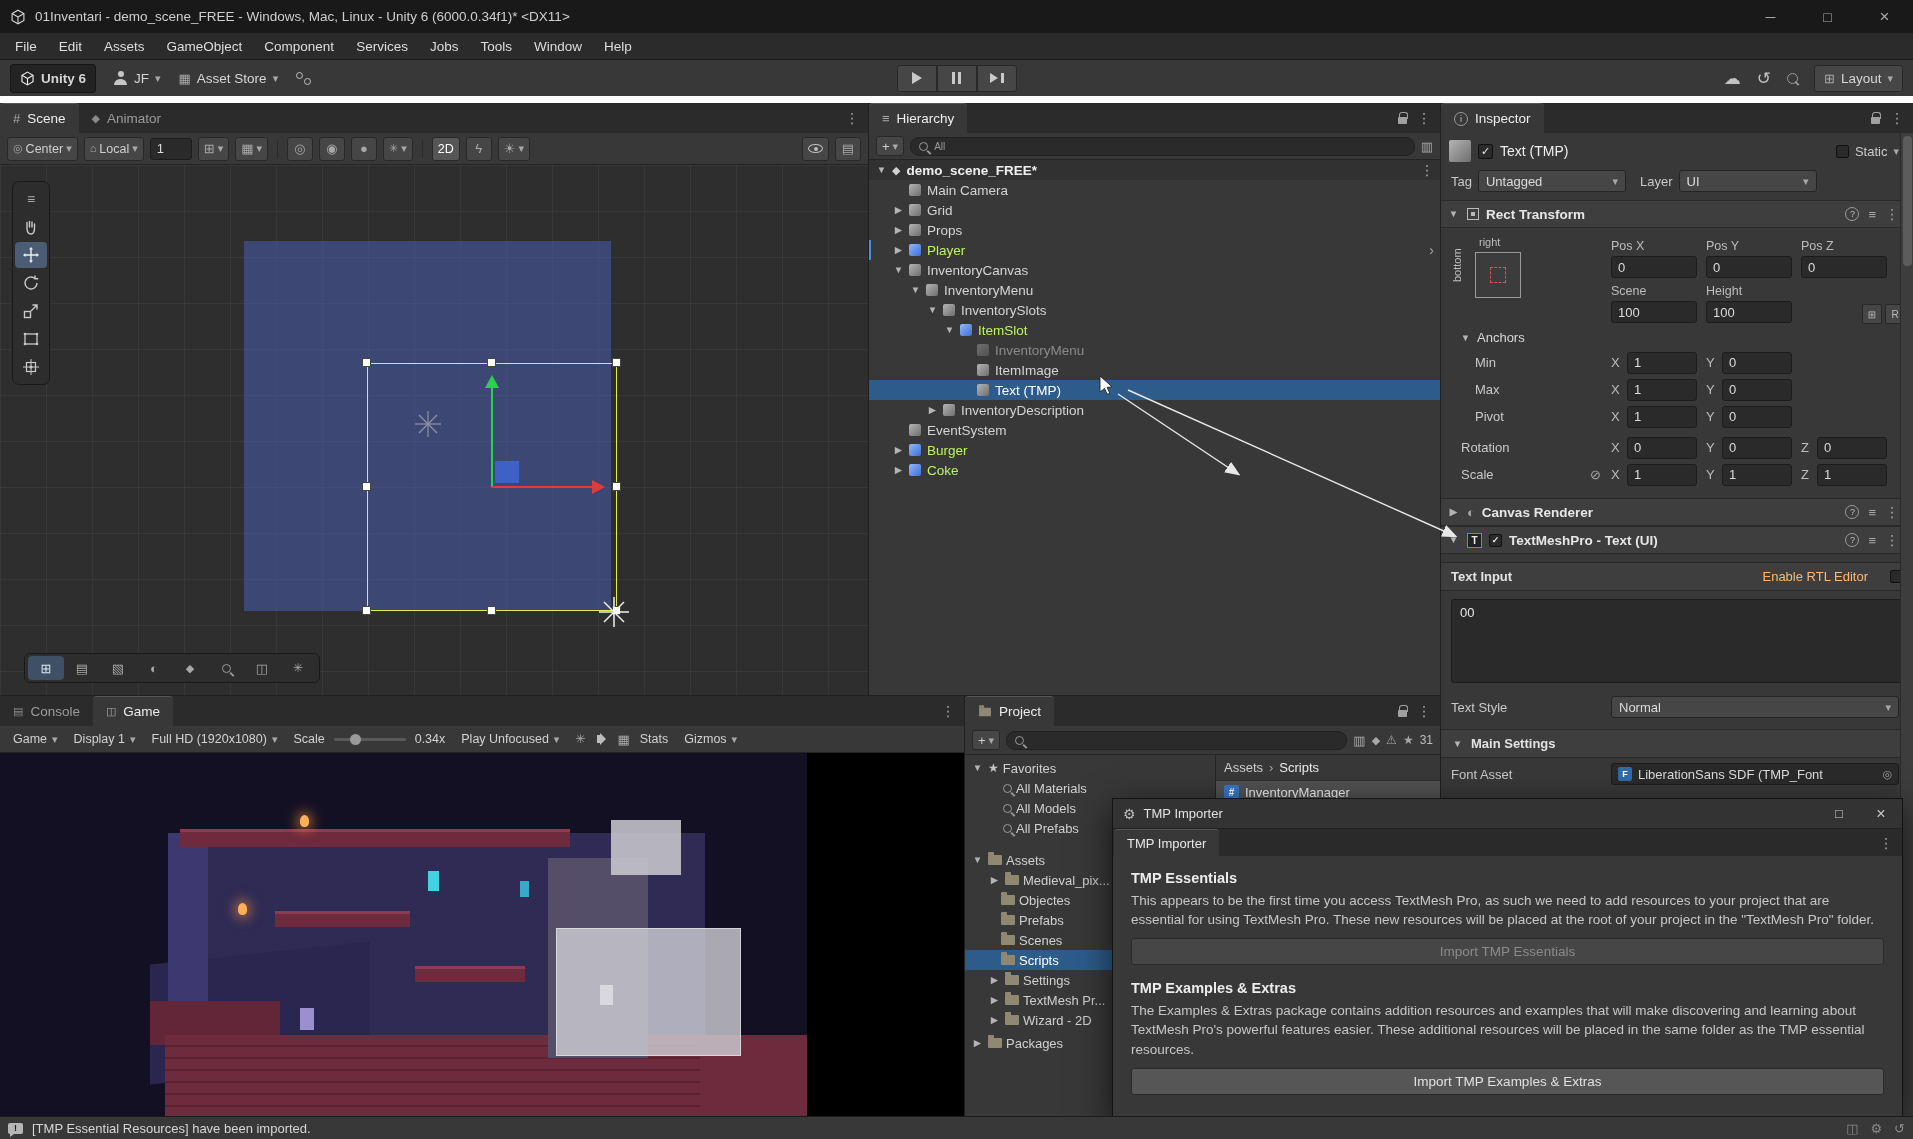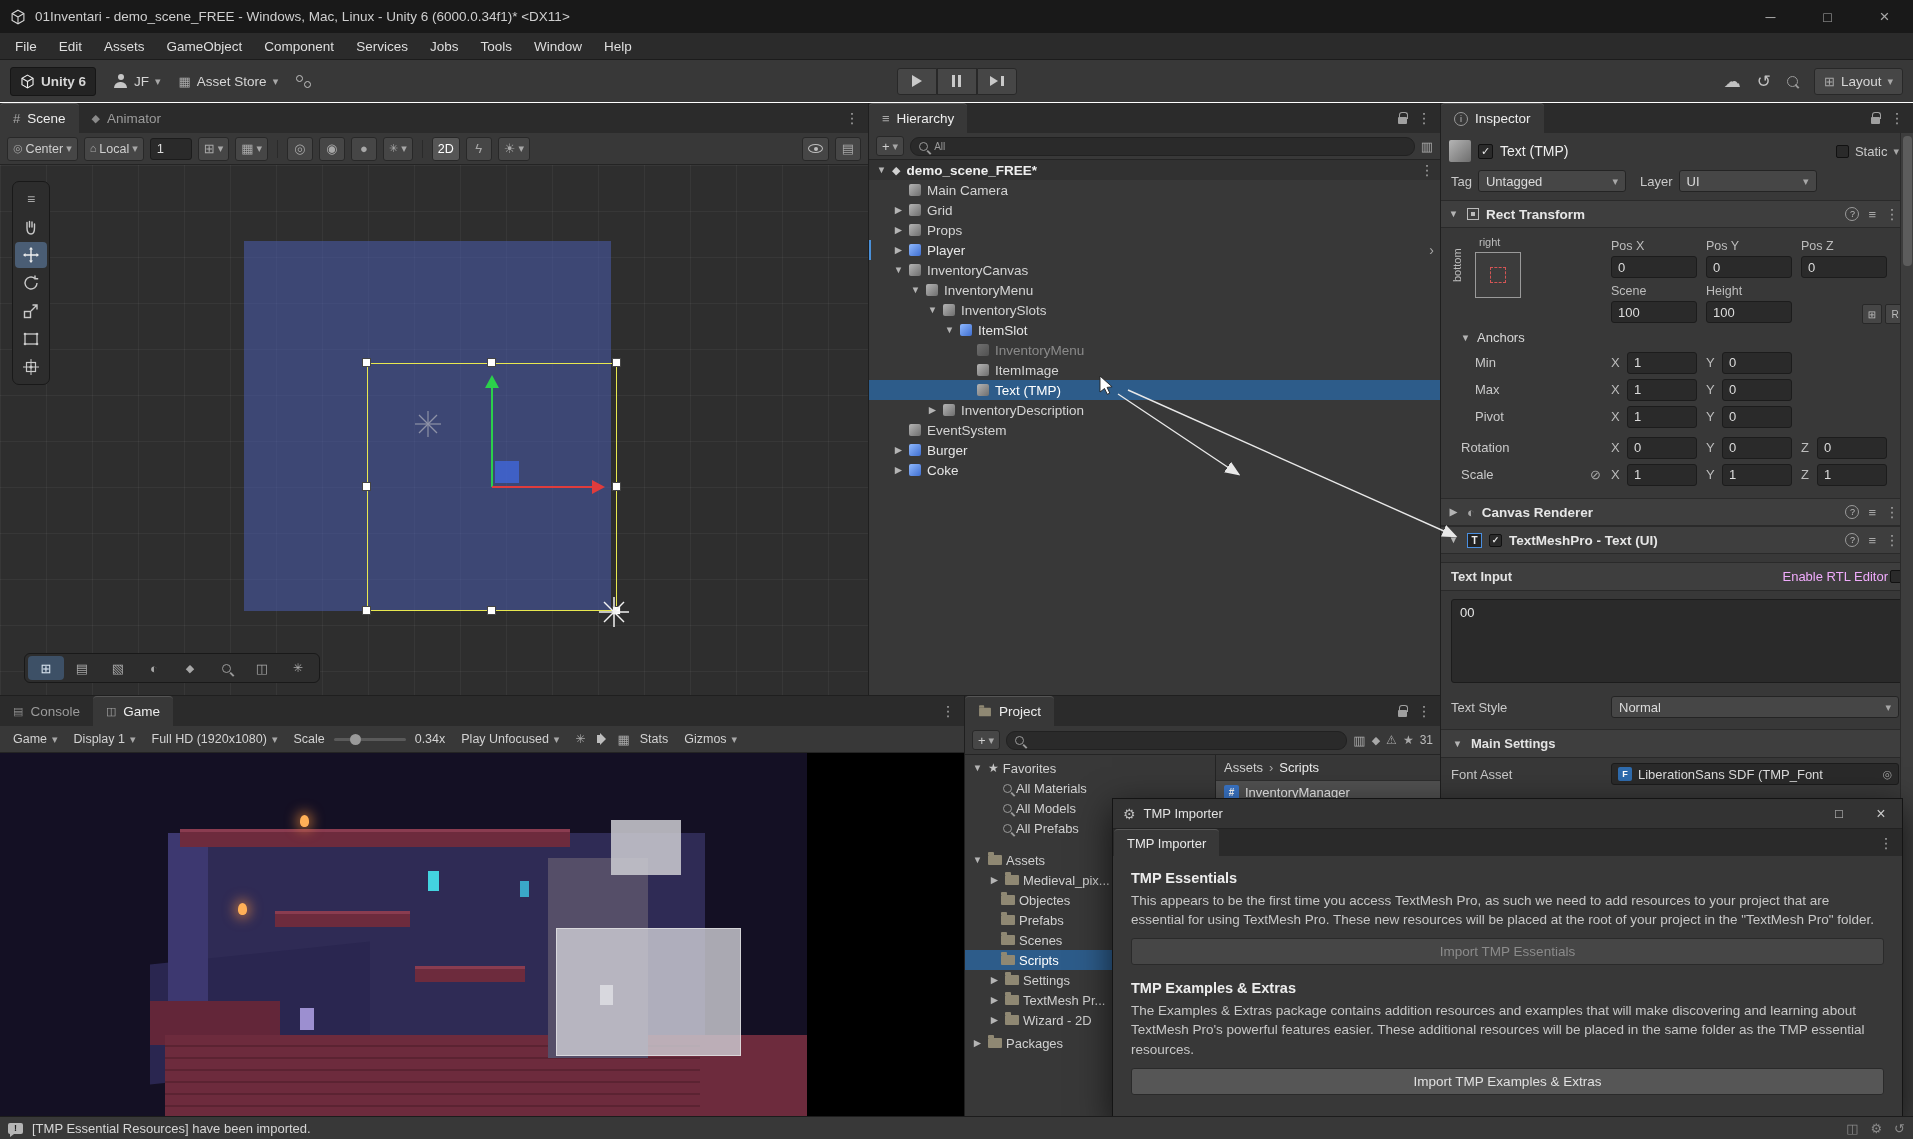--- a/index.html
+++ b/index.html
@@ -7,21 +7,21 @@
     font-family:"Liberation Sans",sans-serif;font-size:14px;color:#d2d2d2}
   .app{position:relative;width:1913px;height:1139px;background:#1f1f1f}
 
   
   .titlebar{height:33px;background:#191919;display:flex;align-items:center;padding-left:10px;gap:9px}
   .titlebar .title-text{font-size:13.5px;color:#cfcfcf;white-space:nowrap}
   .winbtns{margin-left:auto;display:flex;height:33px}
   .winbtn{width:57px;display:flex;align-items:center;justify-content:center;color:#c9c9c9;font-size:14px}
   .menubar{height:27px;background:#2b2b2b;border-bottom:1px solid #1c1c1c;display:flex;align-items:stretch;padding-left:4px}
   .menu-item{padding:0 11px;display:flex;align-items:center;color:#dedede;font-size:13.5px}
-  .main-toolbar{height:43px;background:#383838;border-bottom:1px solid #ffffff;display:flex;align-items:center;padding:0 10px;position:relative}
+  .main-toolbar{height:43px;background:#383838;border-bottom:7px solid #ffffff;display:flex;align-items:center;padding:0 10px;position:relative}
   .chip{display:flex;align-items:center;gap:6px;height:27px;padding:0 9px;border-radius:3px;color:#d6d6d6;font-size:13.5px}
   .chip.btn{background:#464646;border:1px solid #282828}
   .unity-chip{background:#232323;border:1px solid #161616;height:29px}
   .transport{position:absolute;left:50%;transform:translateX(-50%);display:flex}
   .tbtn{width:40px;height:27px;background:#464646;border:1px solid #282828;display:flex;align-items:center;justify-content:center;gap:3px}
   .tbtn:first-child{border-radius:3px 0 0 3px}.tbtn:last-child{border-radius:0 3px 3px 0}
   .right-tools{margin-left:auto;display:flex;align-items:center;gap:16px}
 
   
   .glyph{font-size:11px;color:#a8a8a8;line-height:1;display:inline-block}
@@ -94,21 +94,21 @@
   .giz-head-x{position:absolute;left:592px;top:315px;border-top:7px solid transparent;border-bottom:7px solid transparent;border-left:13px solid #e03c3c}
   .giz-square{position:absolute;left:495px;top:296px;width:24px;height:22px;background:rgba(64,104,224,.75)}
 
   
   .hier-panel{left:869px;top:0;width:571px;height:592px}
   .h-tree{position:absolute;top:57px;left:0;right:0;bottom:0;overflow:hidden}
   .h-row{height:20px;display:flex;align-items:center;gap:4px;padding-right:6px;position:relative;font-size:13.5px;color:#d4d4d4;white-space:nowrap}
   .h-row.scene-row{background:#313131;color:#eee}
   .h-row.sel{background:#2d5c8a;color:#fff}
   .h-row .lbl{padding-left:2px}
-  .h-row.prefab .lbl{color:#e5e5e5}
+  .h-row.prefab .lbl{color:#bef264}
   .h-row.ghost .lbl{color:#8a8a8a}
   .sel-bar{position:absolute;left:0;top:0;width:2px;height:100%;background:#4a90d9}
   .row-end{margin-left:auto}
 
   
   .insp-panel{left:1441px;top:0;width:472px;height:1013px}
   .insp-scroll{position:absolute;right:0;top:30px;bottom:0;width:13px;background:#3d3d3d;border-left:1px solid #2a2a2a}
   .insp-thumb{position:absolute;top:3px;left:2px;width:9px;height:130px;background:#5c5c5c;border-radius:4px}
   .insp-head{padding:7px 14px 6px 8px;display:flex;align-items:center;gap:7px}
   .insp-name{font-size:14px;color:#efefef}
@@ -741,21 +741,21 @@
         <span class="hdr-icons">
           <span class="i-circle">
               <span>?</span>
             </span>
           <span class="glyph" style="font-size:13px">≡</span>
           <span class="glyph kebab">⋮</span>
         </span>
       </div>
       <div class="subheader" style="margin-top:8px">
         <span>Text Input</span>
-        <span style="margin-left:auto;display:flex;align-items:center;gap:2px;font-weight:normal;color:#f0abfc">
+        <span style="margin-left:auto;display:flex;align-items:center;gap:22px;font-weight:normal;color:#fdba74">
           <span>Enable RTL Editor</span>
           <span class="cb" style="width:13px;height:13px"></span>
         </span>
       </div>
       <div class="tmp-textarea"><span>00</span></div>
       <div class="tmp-row">
         <span class="tlab">Text Style</span>
         <div class="dd" style="flex:1;margin-right:4px">
           <span class="dlbl">Normal</span>
           <span class="glyph">▾</span>

